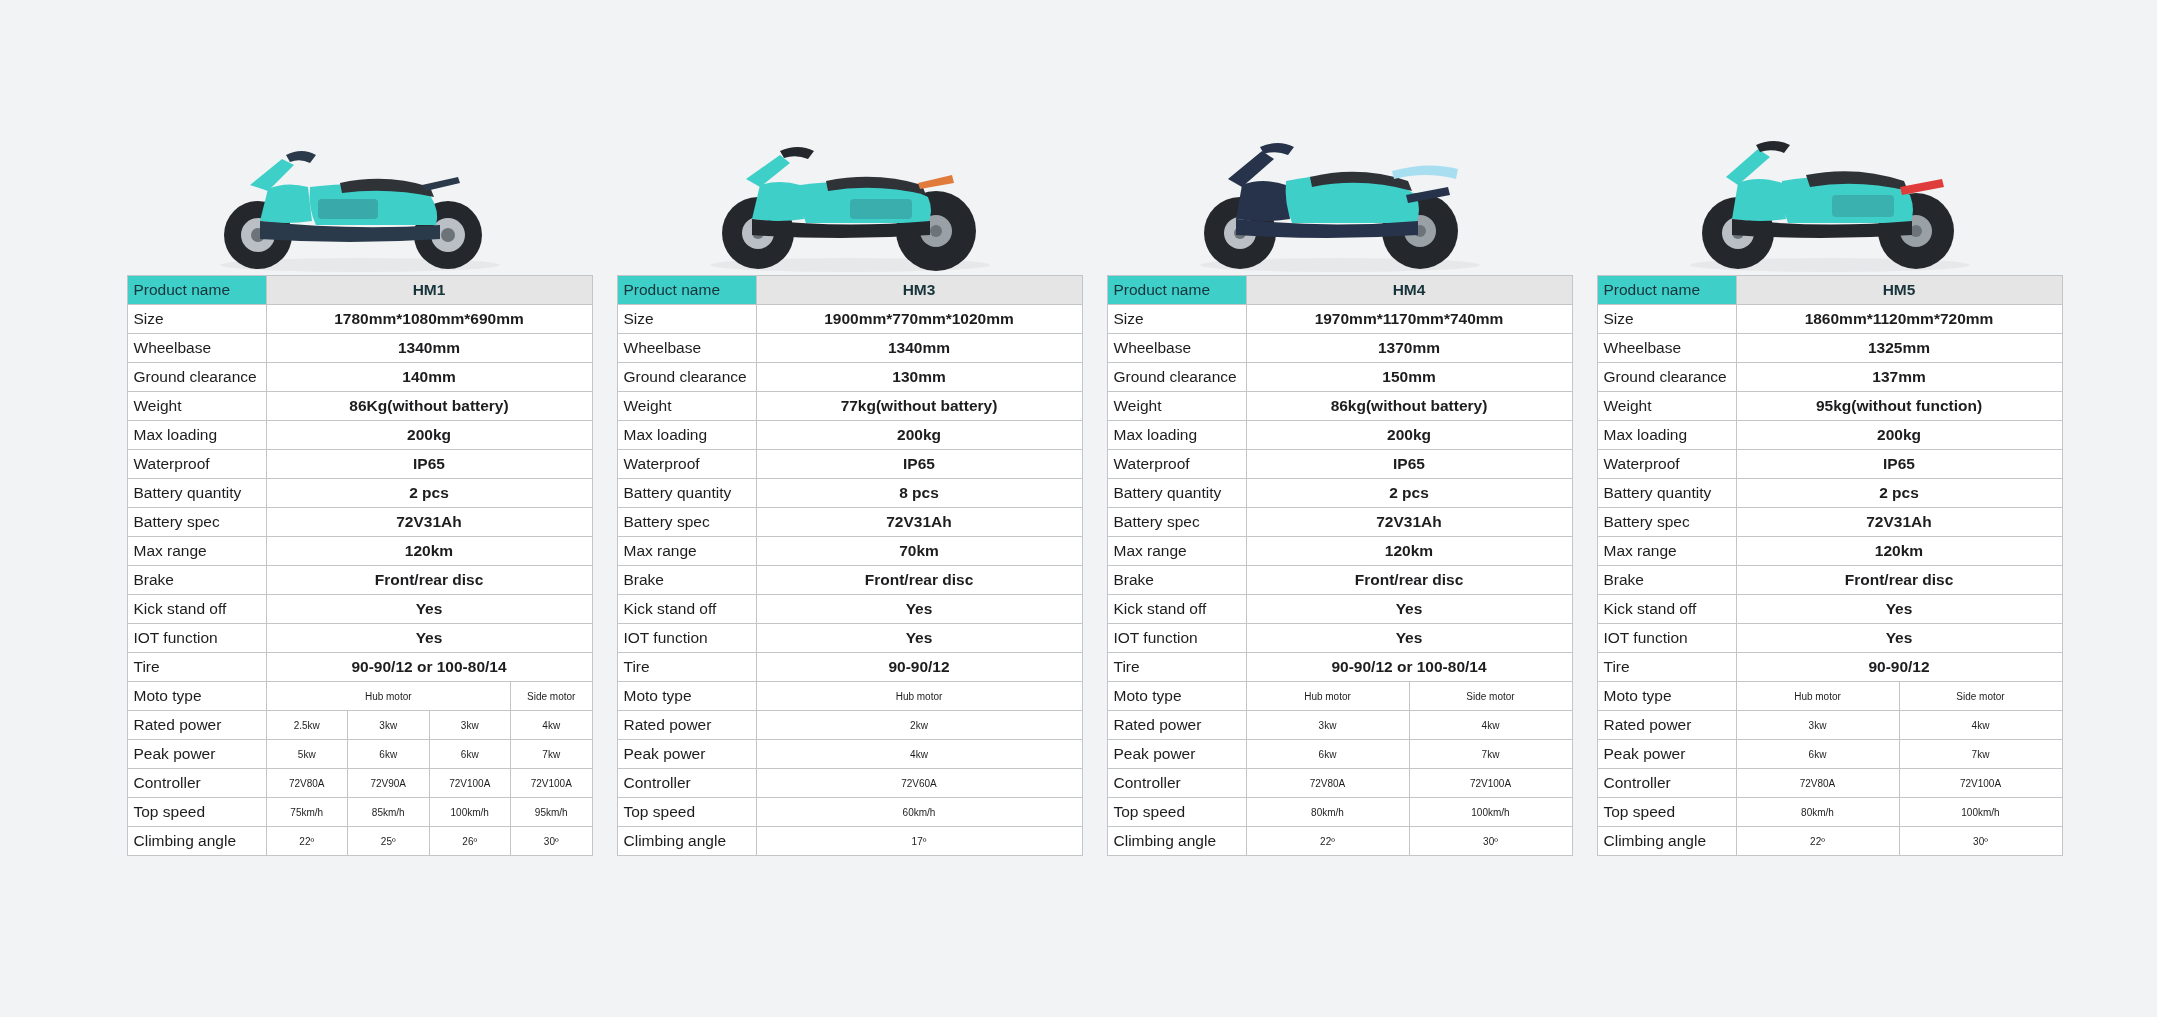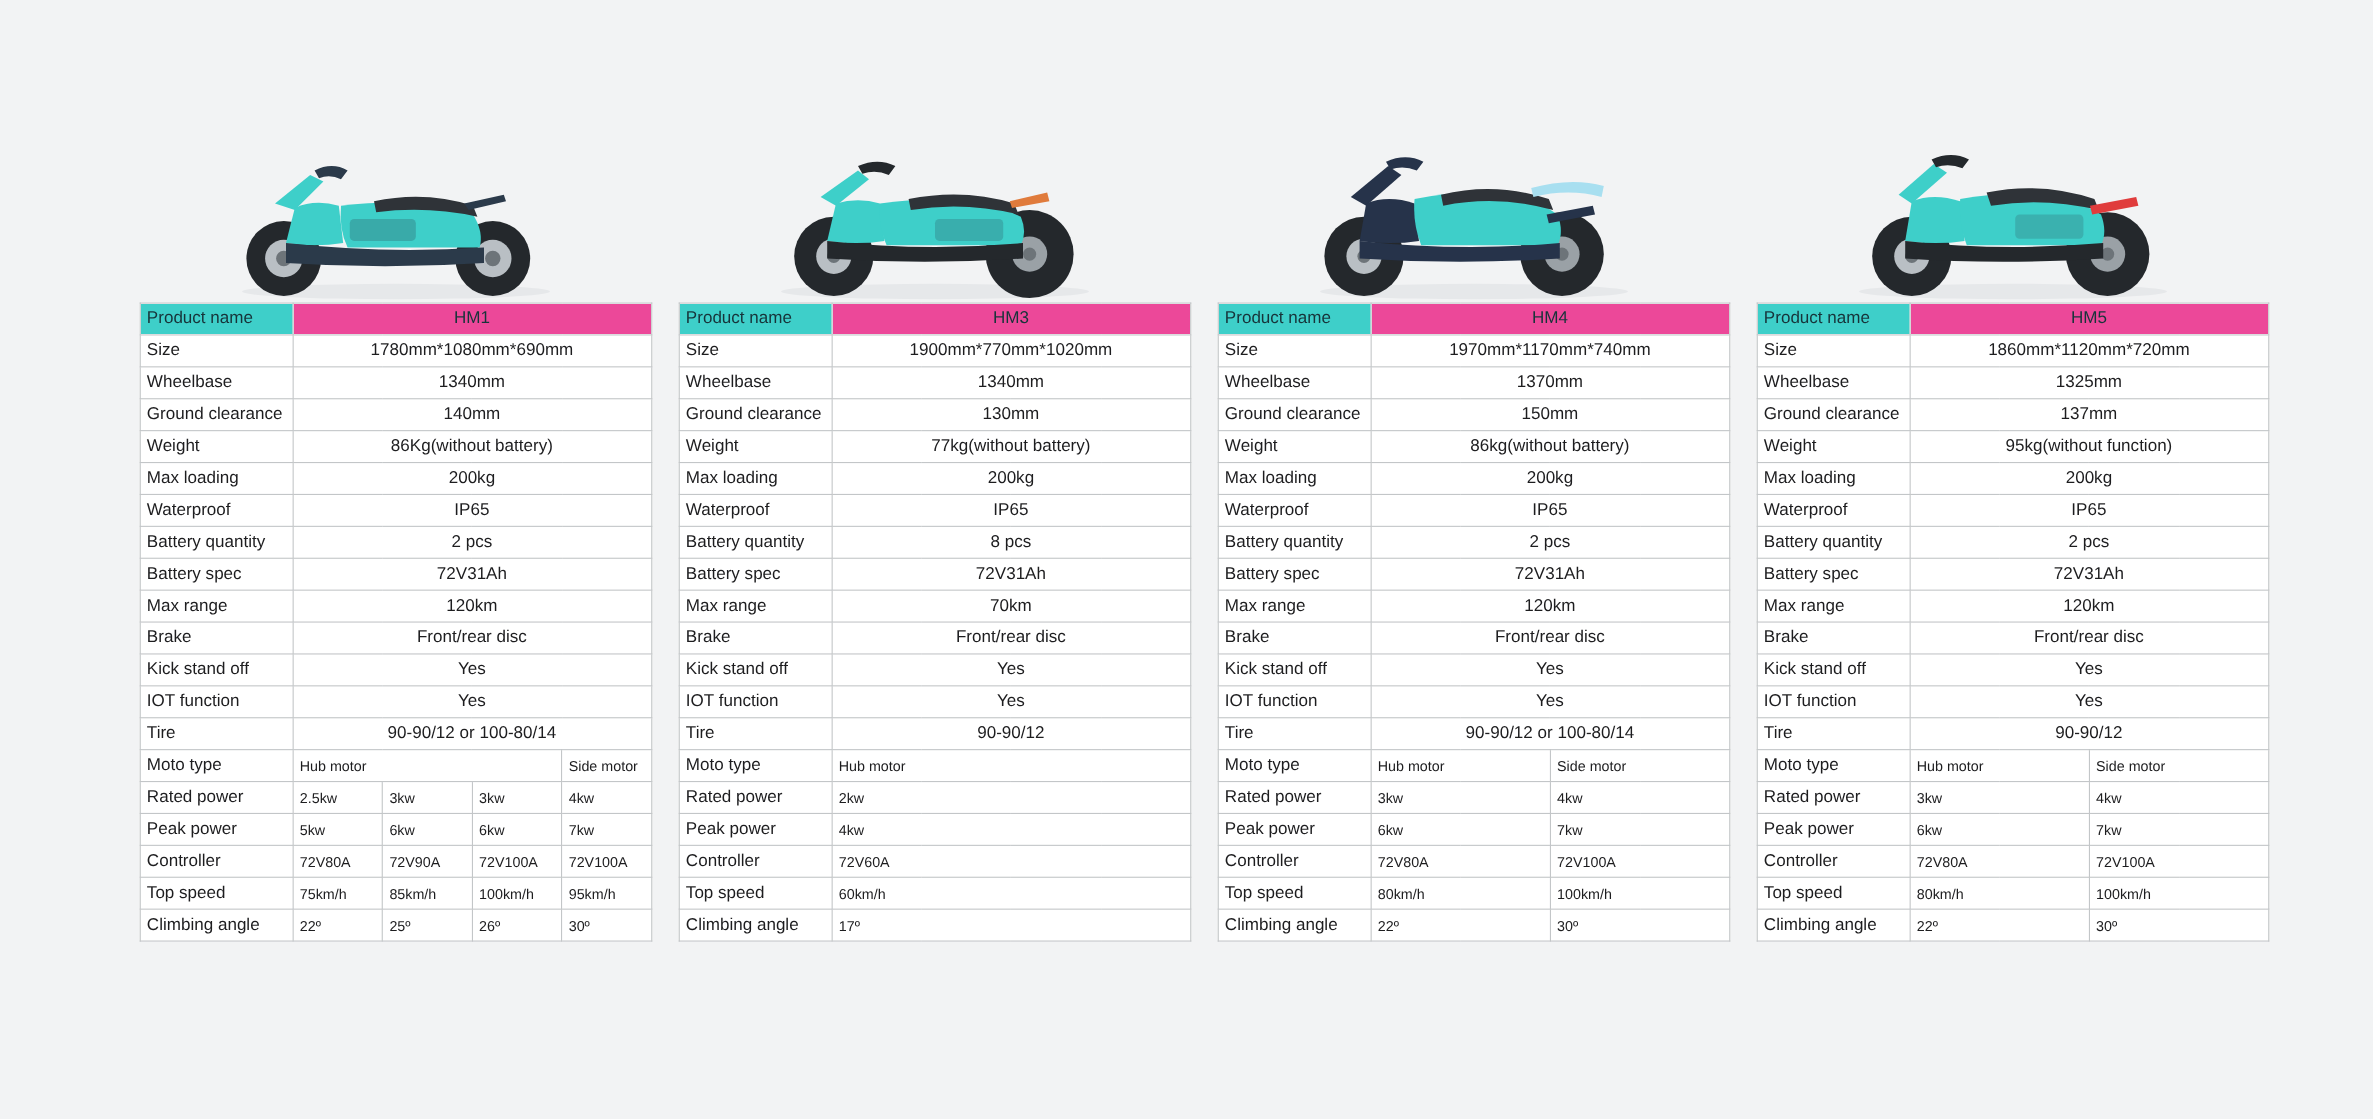--- a/index.html
+++ b/index.html
@@ -68,36 +68,37 @@
     overflow: hidden;
     text-overflow: ellipsis;
   }
   td.label {
     width: 139px;
     text-align: left;
     padding-left: 8px;
   }
   td.value {
     text-align: center;
+    font-weight: bold;
   }
   tr.header td {
     background: #3ecfc9;
     color: #17343a;
     font-weight: normal;
   }
   tr.header td.label {
     background: #3ecfc9;
   }
   tr.header td.value {
-    background: #ec4899;
-    font-weight: normal;
+    background: #e5e5e5;
+    font-weight: bold;
   }
   td.sub {
-    text-align: left;
-    font-size: 13px;
+    text-align: center;
+    font-size: 10px;
   }
 </style>
 </head>
 <body>
 
 <div id="sheet">
   <div class="cards">
 
     <div class="card">
       <div class="scooter-wrap">

